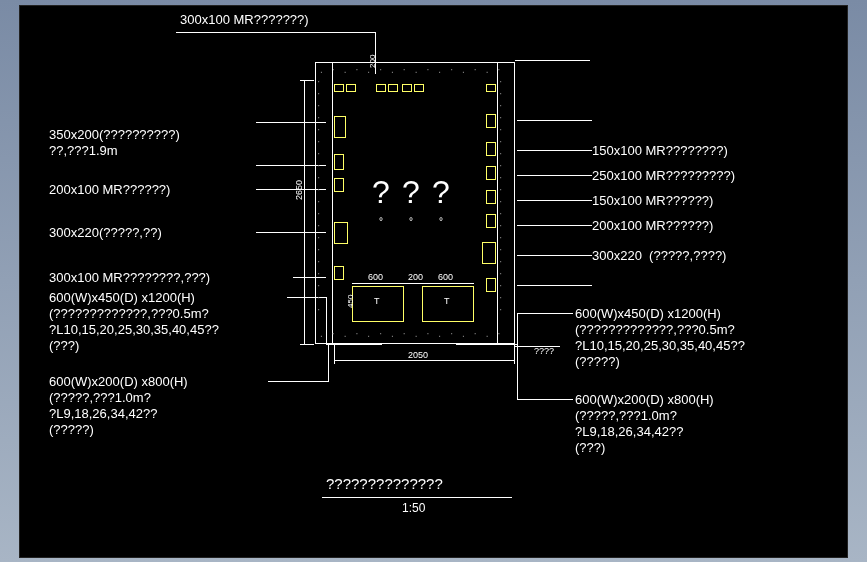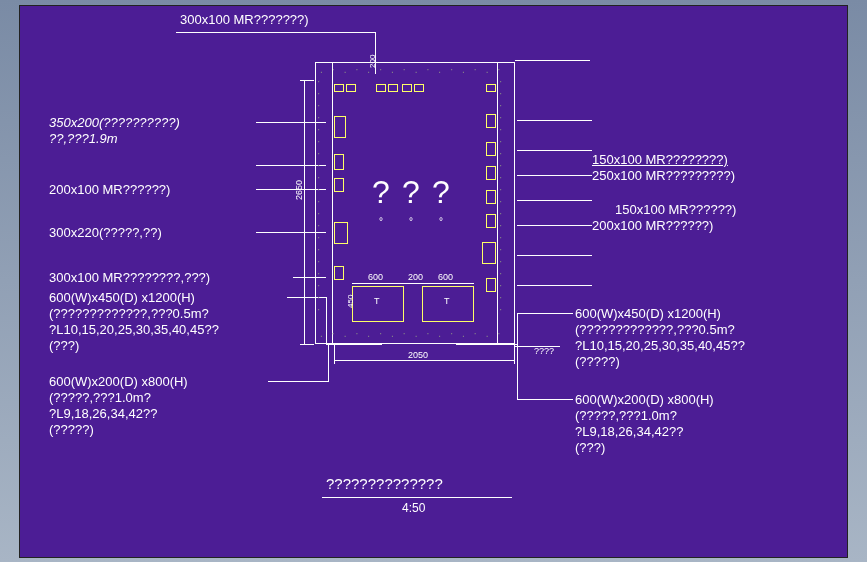--- a/index.html
+++ b/index.html
@@ -9,21 +9,21 @@
     background: linear-gradient(to bottom, #7a8ba5 0%, #a8b5c5 100%);
     display: flex;
     align-items: center;
     justify-content: center;
     font-family: Arial, sans-serif;
     overflow: hidden;
   }
   .cad-viewport {
     width: 829px;
     height: 553px;
-    background: #4c1d95;
+    background: #000000;
     position: relative;
     border: 1px solid #222;
   }
   .cad-viewport * { position: absolute; }
   .label {
     color: #fff;
     font-size: 13px;
     line-height: 16px;
     white-space: pre;
   }
@@ -66,21 +66,21 @@
 </head>
 <body>
 
 <div class="cad-viewport">
 
   <div class="label" style="left:160px; top:6px;">300x100 MR???????)</div>
   <div class="underline" style="left:156px; top:26px; width:200px;"></div>
 
   <div class="leader-v" style="left:355px; top:26px; height:42px;"></div>
 
-  <div class="label" style="left:29px; top:109px;font-style:italic;">350x200(??????????)
+  <div class="label" style="left:29px; top:121px;">350x200(??????????)
 ??,???1.9m</div>
   <div class="leader" style="left:236px; top:116px; width:70px;"></div>
 
   <div class="leader" style="left:236px; top:159px; width:70px;"></div>
 
   <div class="label" style="left:29px; top:176px;">200x100 MR??????)</div>
   <div class="leader" style="left:236px; top:183px; width:70px;"></div>
 
   <div class="label" style="left:29px; top:219px;">300x220(?????,??)</div>
   <div class="leader" style="left:236px; top:226px; width:70px;"></div>
@@ -100,32 +100,33 @@
 (?????,???1.0m?
 ?L9,18,26,34,42??
 (?????)</div>
   <div class="leader" style="left:248px; top:375px; width:60px;"></div>
   <div class="leader-v" style="left:308px; top:338px; height:38px;"></div>
 
   <div class="leader" style="left:495px; top:54px; width:75px;"></div>
 
   <div class="leader" style="left:497px; top:114px; width:75px;"></div>
 
-  <div class="label" style="left:572px; top:146px;text-decoration:underline;">150x100 MR????????)</div>
+  <div class="label" style="left:572px; top:137px;">150x100 MR????????)</div>
   <div class="leader" style="left:497px; top:144px; width:75px;"></div>
 
   <div class="label" style="left:572px; top:162px;">250x100 MR?????????)</div>
   <div class="leader" style="left:497px; top:169px; width:75px;"></div>
 
-  <div class="label" style="left:572px; top:196px;margin-left:23px;">150x100 MR??????)</div>
+  <div class="label" style="left:572px; top:187px;">150x100 MR??????)</div>
   <div class="leader" style="left:497px; top:194px; width:75px;"></div>
 
   <div class="label" style="left:572px; top:212px;">200x100 MR??????)</div>
   <div class="leader" style="left:497px; top:219px; width:75px;"></div>
 
+  <div class="label" style="left:572px; top:242px;">300x220  (?????,????)</div>
   <div class="leader" style="left:497px; top:249px; width:75px;"></div>
 
   <div class="leader" style="left:497px; top:279px; width:75px;"></div>
 
   <div class="label" style="left:555px; top:300px;">600(W)x450(D) x1200(H)
 (?????????????,???0.5m?
 ?L10,15,20,25,30,35,40,45??
 (?????)</div>
   <div class="leader" style="left:497px; top:307px; width:56px;"></div>
   <div class="leader-v" style="left:497px; top:307px; height:32px;"></div>
@@ -201,15 +202,15 @@
 
   <div class="small-label" style="left:348px; top:62px; transform:rotate(-90deg); transform-origin:left top; font-size:8px;">200</div>
 
   <div class="small-label" style="left:326px; top:302px; transform:rotate(-90deg); transform-origin:left top; font-size:8px;">450</div>
 
   <div class="small-label" style="left:514px; top:340px;">????</div>
   <div class="leader" style="left:495px; top:340px; width:45px;"></div>
 
   <div class="label" style="left:306px; top:470px; font-size:15px;">??????????????</div>
   <div class="underline" style="left:302px; top:491px; width:190px;"></div>
-  <div class="label" style="left:382px; top:494px; font-size:12px;">4:50</div>
+  <div class="label" style="left:382px; top:494px; font-size:12px;">1:50</div>
 
 </div>
 
 </body></html>

